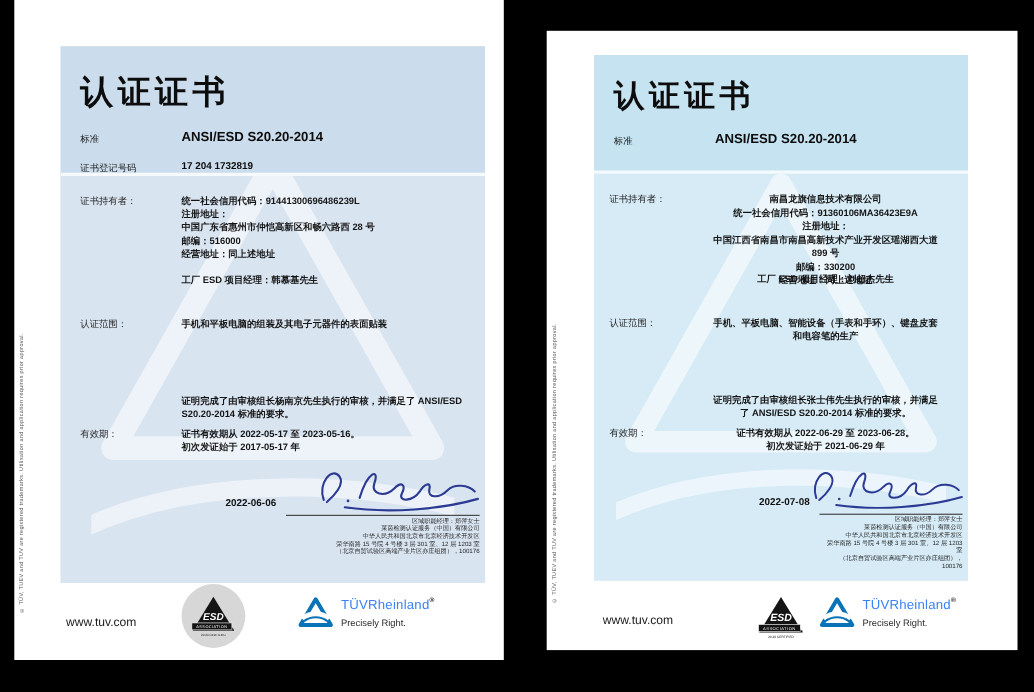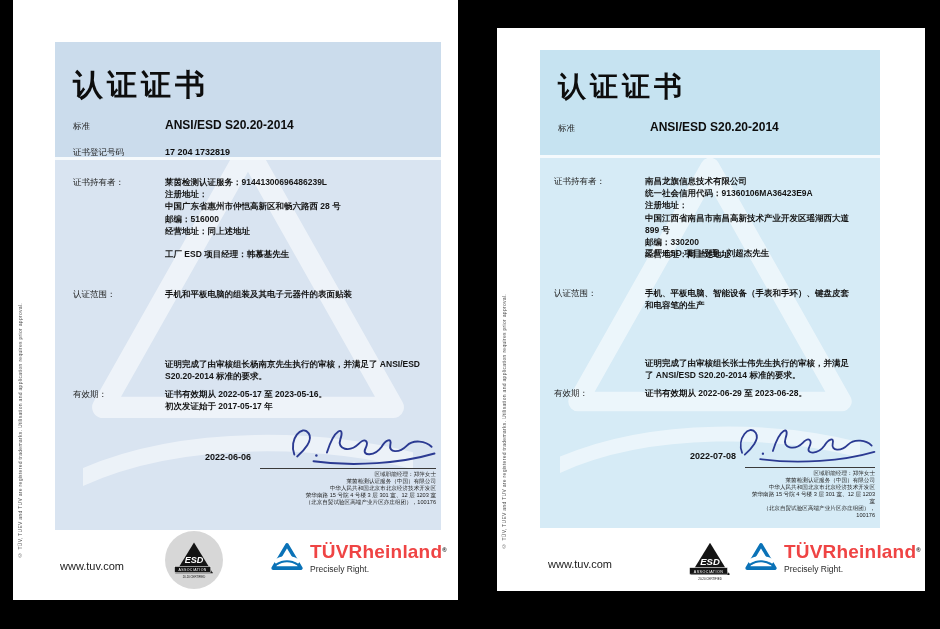--- a/index.html
+++ b/index.html
@@ -29,42 +29,42 @@
   .lbl{font-size:8.5px;color:#222;}
   .row .lbl{display:inline-block;width:92px;vertical-align:bottom;}
   .val-std{font-size:12px;font-weight:bold;color:#0d0d0d;}
   .val-reg{font-size:9px;font-weight:bold;color:#0d0d0d;}
 
   .field{position:absolute;left:0;right:0;}
   .field .lbl{position:absolute;left:18px;top:1px;}
   .valcol{position:absolute;left:110px;right:10px;font-size:8.5px;font-weight:bold;
           line-height:12.2px;color:#151515;}
   .panel-right .field .lbl{left:14px;}
-  .panel-right .valcol{left:105px;right:24px;}
+  .panel-right .valcol{left:105px;right:24px;text-align:center;}
   .f-holder{top:calc(134px + var(--shift));}
   .f-manager{top:calc(206px + var(--shift));}
   .f-scope{top:calc(246px + var(--shift));}
   .f-audit{top:calc(316px + var(--shift));}
   .f-validity{top:calc(346px + var(--shift));}
   .f-date{top:calc(410px + var(--shift));left:150px;font-size:9px;font-weight:bold;}
   .sig-svg{position:absolute;right:2px;top:calc(376px + var(--shift));}
   .f-signer{top:calc(426px + var(--shift));left:205px;right:5px;border-top:1px solid #3a3a3a;
             padding-top:2px;text-align:right;font-size:5.6px;line-height:7px;color:#222;}
 
   .footer-www{position:absolute;font-size:11px;color:#1a1a1a;}
   .page-left .footer-www{left:47px;top:560px;}
   .page-right .footer-www{left:51px;top:530px;}
   .esd-badge{position:absolute;display:flex;align-items:center;justify-content:center;}
   .page-left .esd-badge{left:152px;top:531px;width:58px;height:58px;border-radius:50%;background:#d7d7d7;}
   .page-right .esd-badge{left:188px;top:505px;width:50px;height:56px;}
   .tuv-brand{position:absolute;display:flex;align-items:flex-start;gap:7px;}
   .page-left .tuv-brand{left:258px;top:542px;}
   .page-right .tuv-brand{left:248px;top:514px;}
   .tuv-text{line-height:1;}
-  .tuv-name{font-size:19px;font-weight:bold;color:#ef4444;letter-spacing:.2px;}
+  .tuv-name{font-size:12px;font-weight:normal;color:#3b82f6;letter-spacing:.2px;}
   .tuv-reg{font-size:6px;vertical-align:super;font-weight:bold;}
   .tuv-tagline{font-size:8.5px;color:#2b2b2b;margin-top:4px;}
 </style>
 </head>
 <body>
 
 <div class="canvas">
 
   <section class="page page-left">
     <div class="side-note">© TÜV, TUEV and TUV are registered trademarks. Utilisation and application requires prior approval.</div>
@@ -81,21 +81,21 @@
           <span class="lbl">标准</span><span class="val-std">ANSI/ESD S20.20-2014</span>
         </div>
         <div class="row reg">
           <span class="lbl">证书登记号码</span><span class="val-reg">17 204 1732819</span>
         </div>
       </div>
 
       <div class="field f-holder">
         <span class="lbl">证书持有者：</span>
         <div class="valcol">
-          <div>莱茵检测认证服务：91441300696486239L</div>
+          <div>统一社会信用代码：91441300696486239L</div>
           <div>注册地址：</div>
           <div>中国广东省惠州市仲恺高新区和畅六路西 28 号</div>
           <div>邮编：516000</div>
           <div>经营地址：同上述地址</div>
         </div>
       </div>
 
       <div class="field f-manager">
         <div class="valcol">工厂 ESD 项目经理：韩慕基先生</div>
       </div>
@@ -201,20 +201,21 @@
       </div>
 
       <div class="field f-audit">
         <div class="valcol">证明完成了由审核组长张士伟先生执行的审核，并满足了 ANSI/ESD S20.20-2014 标准的要求。</div>
       </div>
 
       <div class="field f-validity">
         <span class="lbl">有效期：</span>
         <div class="valcol">
           <div>证书有效期从 2022-06-29 至 2023-06-28。</div>
+          <div>初次发证始于 2021-06-29 年</div>
         </div>
       </div>
 
       <div class="field f-date">2022-07-08</div>
 
       <svg class="sig-svg" width="145" height="48" viewBox="0 0 160 50">
         <g fill="none" stroke="#2b3a92" stroke-width="2" stroke-linecap="round">
           <path d="M10,38 C4,22 18,6 25,16 C30,23 20,34 13,40"></path>
           <circle cx="33" cy="39" r="1.3" fill="#2b3a92" stroke="none"></circle>
           <path d="M44,36 C52,10 63,8 58,22 C54,33 68,36 77,27 C84,20 88,24 84,32 C80,40 94,40 101,30 C105,23 112,20 110,28 C108,36 119,37 127,29 C134,22 147,24 153,30"></path>

